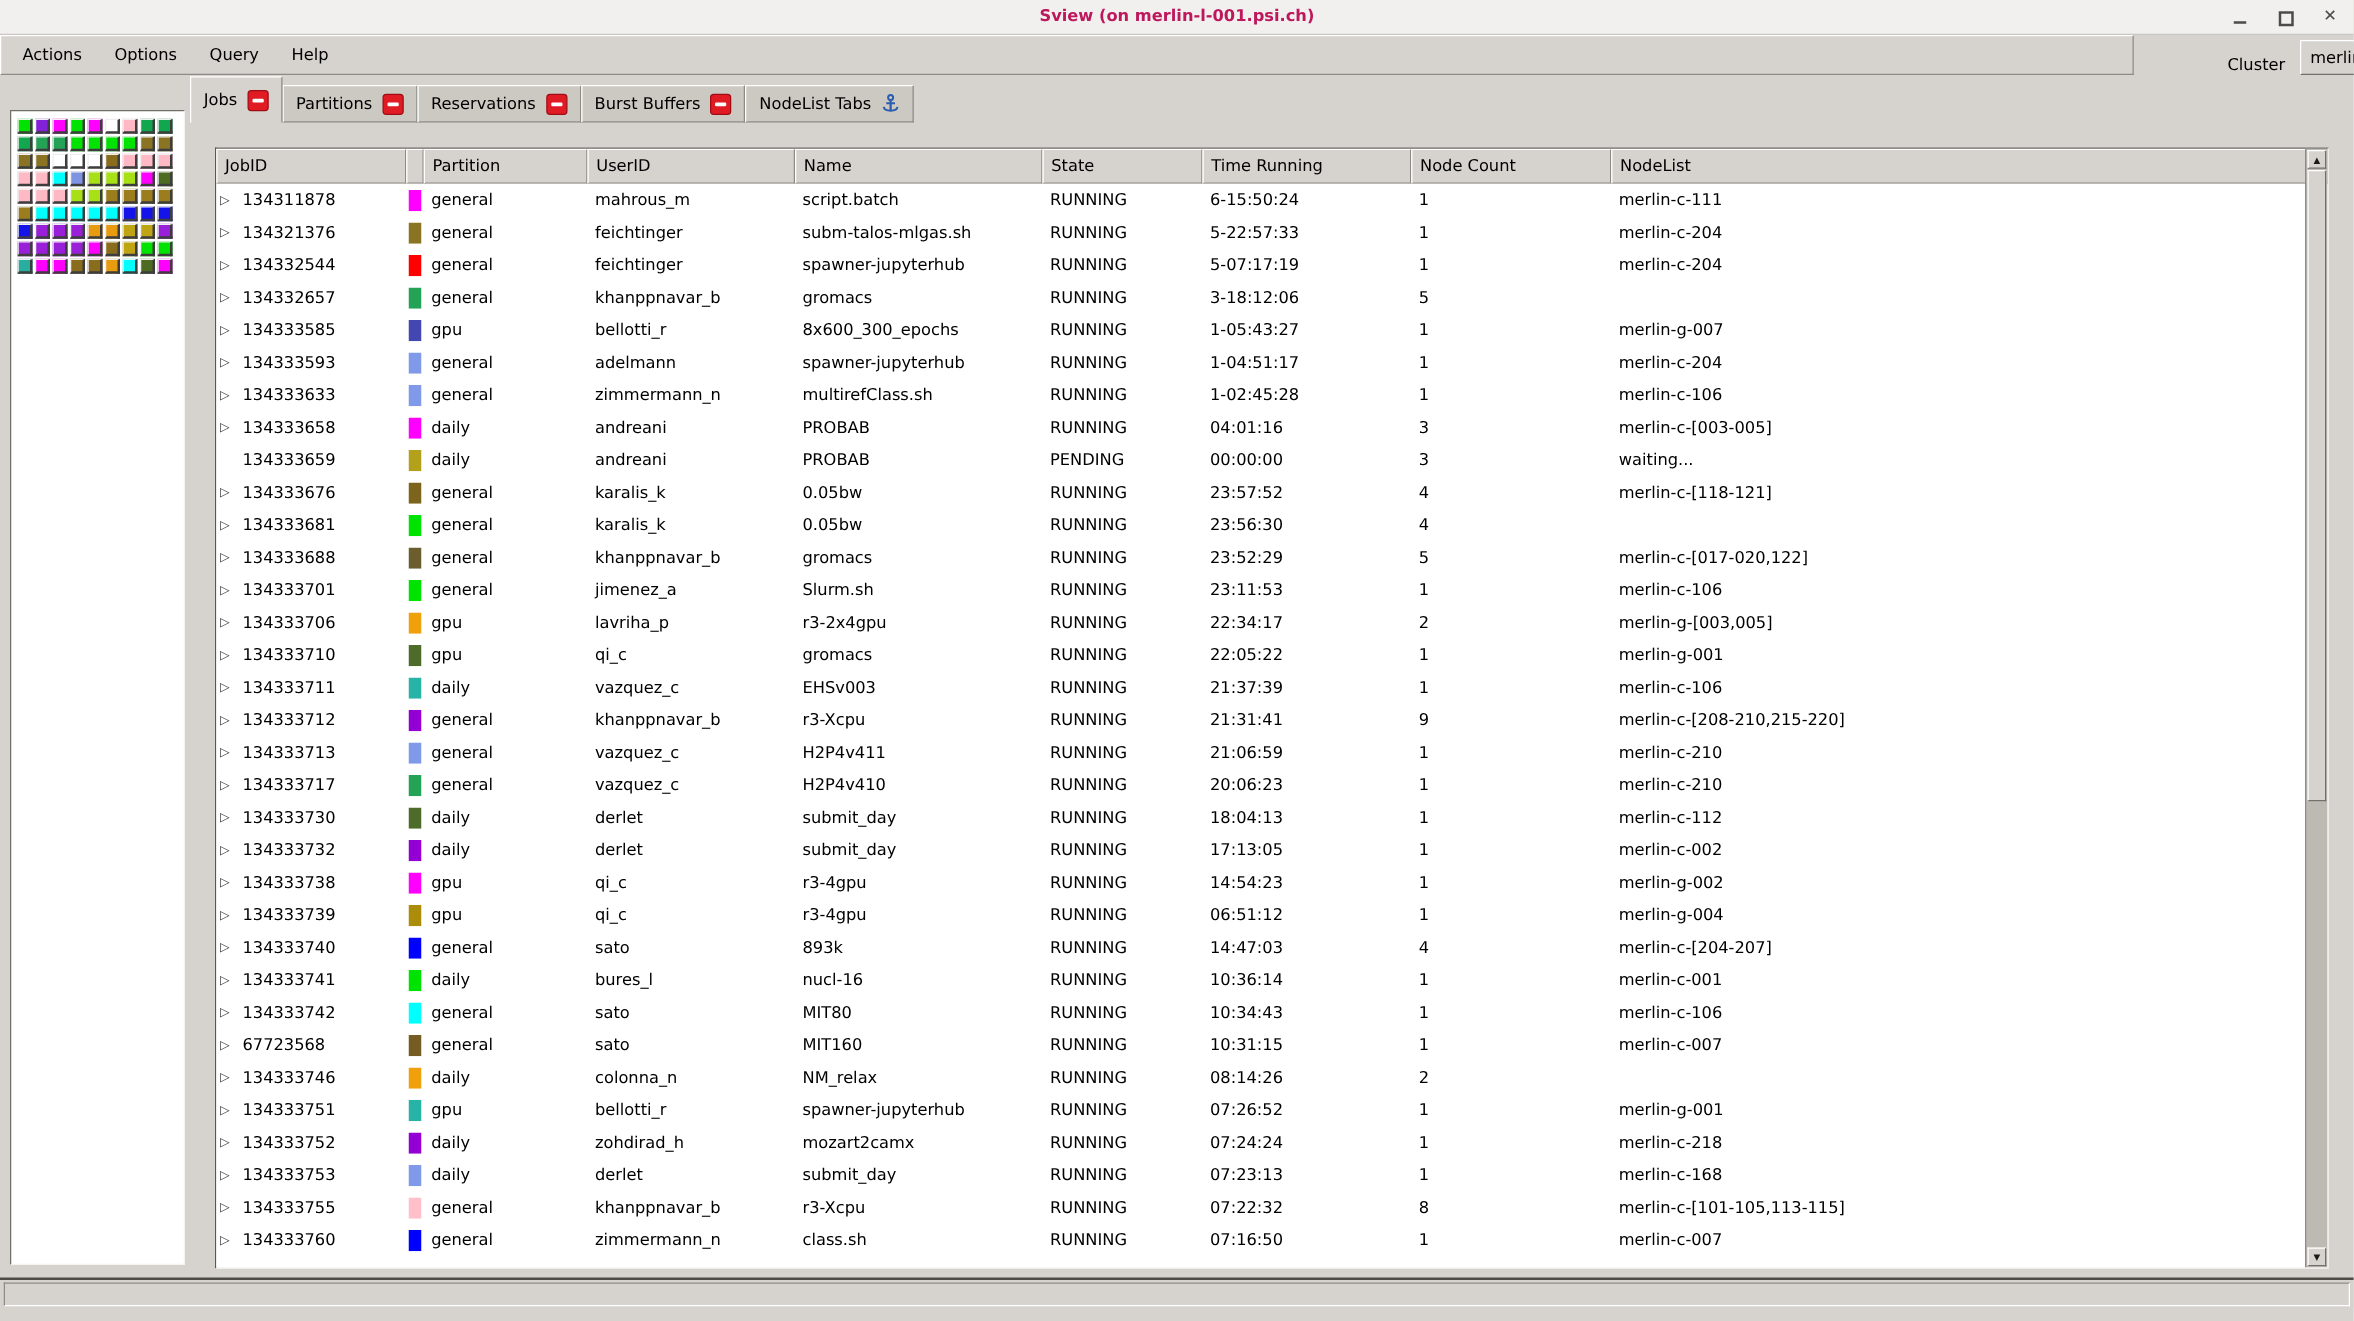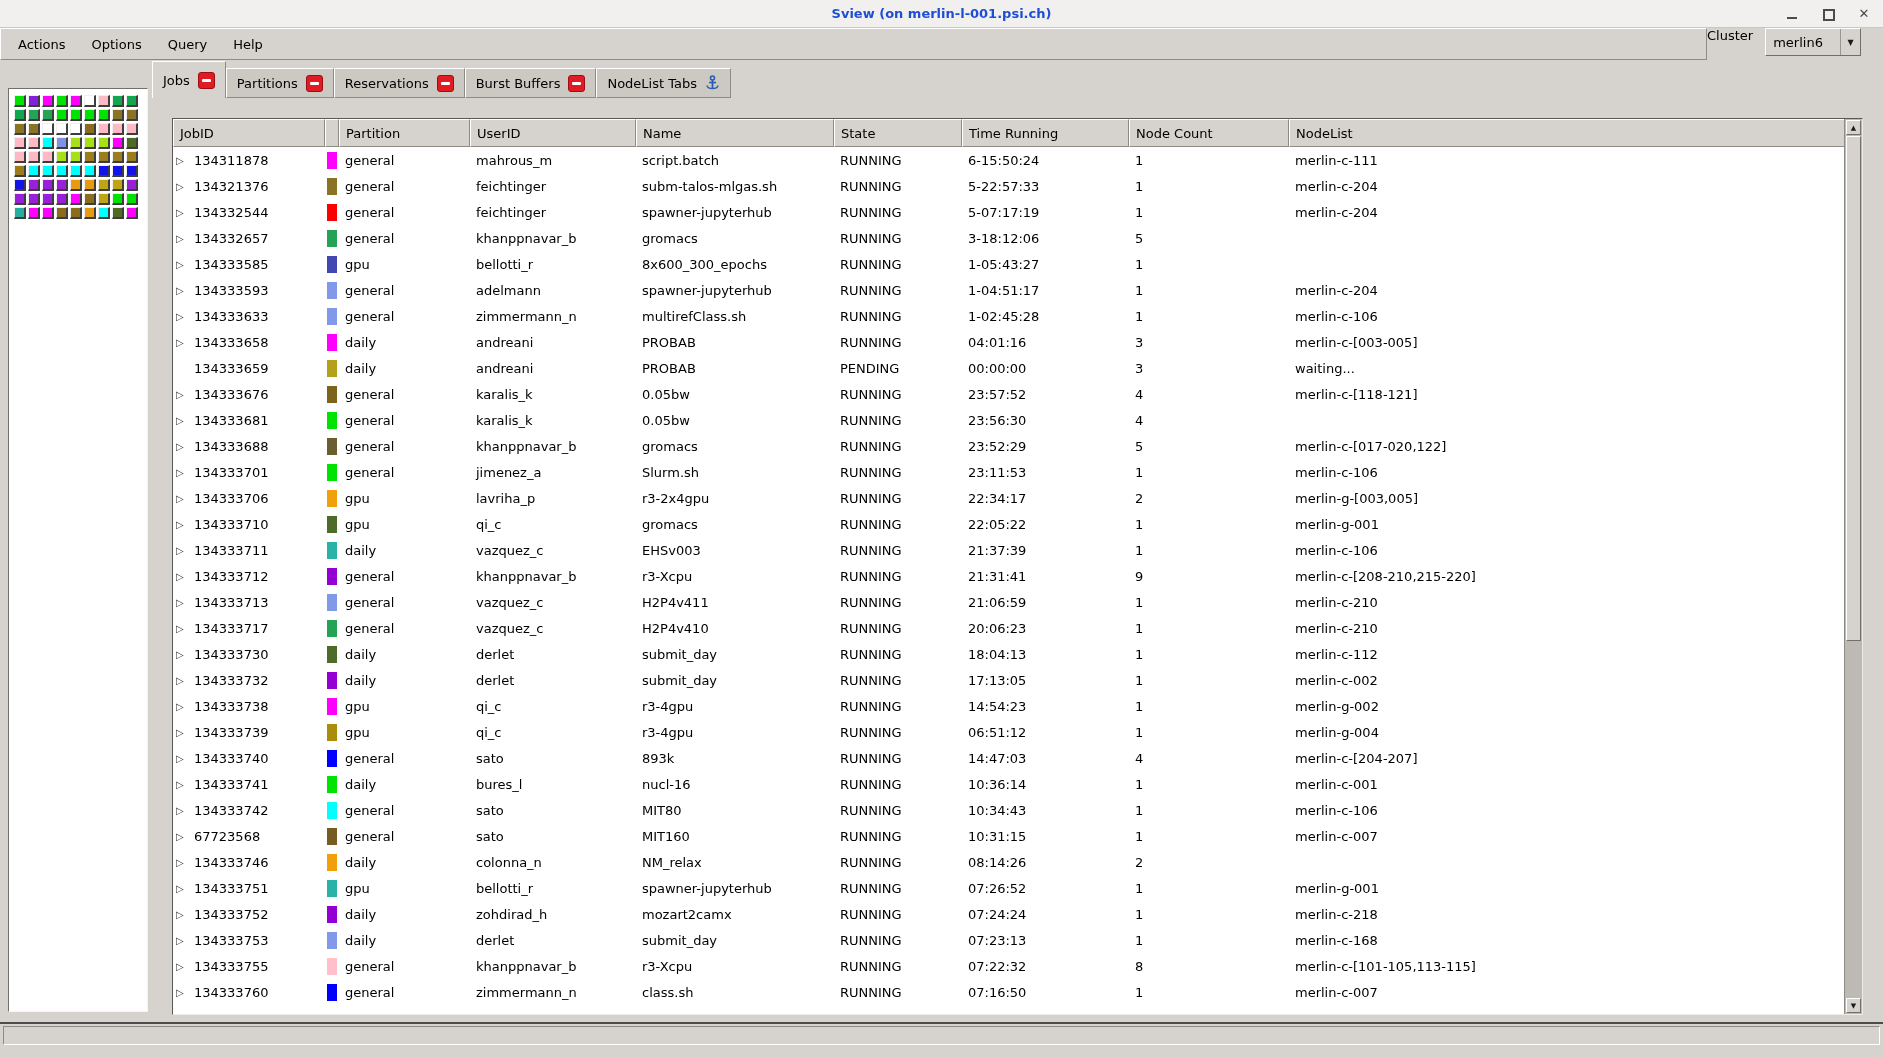--- a/index.html
+++ b/index.html
@@ -1,31 +1,31 @@
 <!DOCTYPE html>
 <html><head>
 <meta charset="utf-8">
 <style>
   html,body{margin:0;padding:0}
   body{width:1883px;height:1057px;background:#d6d3ce;font-family:"DejaVu Sans","Liberation Sans",sans-serif;font-size:13px;color:#000;overflow:hidden}
   .window{position:relative;width:1883px;height:1057px}
 
   
   .titlebar{position:absolute;left:0;top:0;width:100%;height:28px;background:#f1f0ee;border-bottom:1px solid #c9c7c3;display:flex;align-items:center;justify-content:center;box-sizing:border-box}
-  .title{color:#1d4ed8;font-weight:bold}
+  .title{color:#be185d;font-weight:bold}
   .win-controls{position:absolute;right:12px;top:0;height:28px;display:flex;align-items:center;gap:22px}
   .wc{width:14px;height:14px;position:relative;color:#4b4b4b;cursor:default}
   .wc-min:after{content:"";position:absolute;left:2px;right:2px;bottom:2px;border-bottom:2px solid #4b4b4b}
   .wc-max:after{content:"";position:absolute;left:2px;top:2px;width:8px;height:8px;border:2px solid #4b4b4b}
   .wc-close{font-size:13px;line-height:14px;text-align:center}
 
   
   .menubar{position:absolute;left:0;top:28px;width:1707px;height:32px;box-sizing:border-box;background:#d6d3ce;border:1px solid;border-color:#ffffff #8e8b86 #8e8b86 #ffffff;display:flex;align-items:center;padding-left:4px}
   .menu-item{padding:5px 13px;white-space:nowrap}
-  .cluster-area{position:absolute;left:1707px;top:28px;right:0;height:32px;display:flex;align-items:flex-start;gap:12px}
+  .cluster-area{position:absolute;left:1782px;top:28px;right:0;height:32px;display:flex;align-items:flex-end;gap:12px}
   .combo{width:96px;height:28px;box-sizing:border-box;background:#d6d3ce;border:1px solid;border-color:#ffffff #716f6a #716f6a #ffffff;display:flex;align-items:stretch}
   .combo-text{flex:1;display:flex;align-items:center;padding-left:7px}
   .combo-btn{width:19px;border-left:1px solid #9a9792;display:flex;align-items:center;justify-content:center;font-size:8px;color:#1a1a1a;background:#d6d3ce}
 
   
   .tabrow{position:absolute;left:152px;top:60px;height:38px;display:flex;align-items:flex-end}
   .tab{height:30px;box-sizing:border-box;background:#ccc9c3;border:1px solid;border-color:#ffffff #8e8b86 #8e8b86 #ffffff;display:flex;align-items:center;gap:8px;padding:0 10px;white-space:nowrap}
   .tab.active{height:37px;background:#d6d3ce;border-bottom:none;z-index:2}
   .tabicon{width:15px;height:15px;border-radius:3px;background:#e01b24;border:1px solid #9e0d13;position:relative;display:inline-block}
   .tabicon .bar{position:absolute;left:3px;top:6px;width:9px;height:3px;background:#ffffff;border-radius:1px}
@@ -296,20 +296,21 @@
           </div>
           <div class="cell c2">
             <span class="pswatch" style="background: rgb(68, 71, 178);"></span>
           </div>
           <div class="cell c3">gpu</div>
           <div class="cell c4">bellotti_r</div>
           <div class="cell c5">8x600_300_epochs</div>
           <div class="cell c6">RUNNING</div>
           <div class="cell c7">1-05:43:27</div>
           <div class="cell c8">1</div>
+          <div class="cell c9">merlin-g-007</div>
         </div>
         <div class="row">
           <div class="cell c1">
             <span class="expander">▷</span>
             <span class="jobid-text">134333593</span>
           </div>
           <div class="cell c2">
             <span class="pswatch" style="background: rgb(128, 153, 232);"></span>
           </div>
           <div class="cell c3">general</div>

